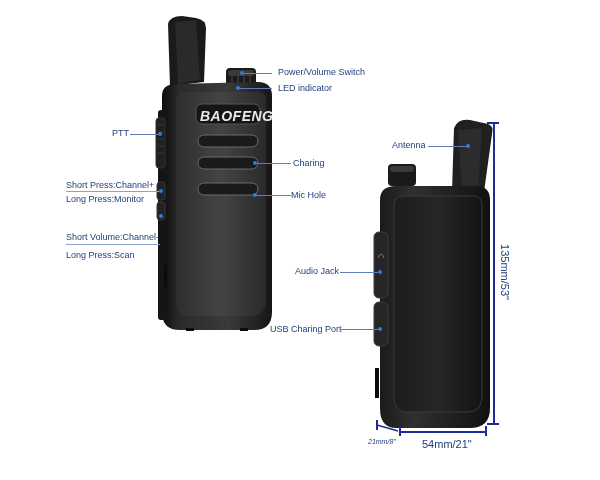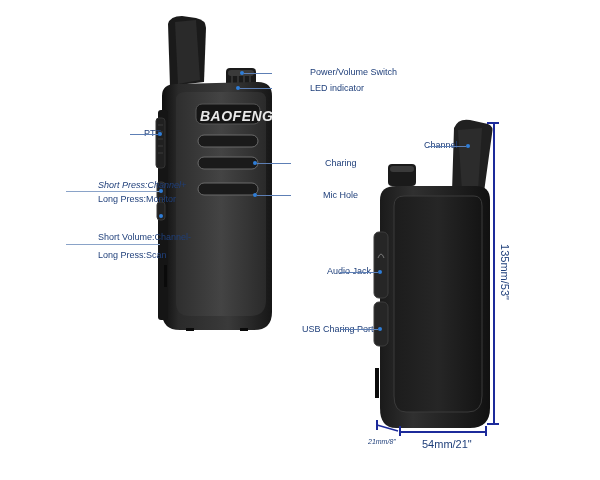--- a/index.html
+++ b/index.html
@@ -1,17 +1,17 @@
 <!DOCTYPE html>
 <html><head>
 <meta charset="utf-8">
 <style>
   html,body{margin:0;padding:0;background:#ffffff;}
   body{width:600px;height:480px;position:relative;overflow:hidden;font-family:"Liberation Sans",sans-serif;}
-  .label{position:absolute;font-size:9px;color:#1f3f7a;white-space:nowrap;line-height:11px;margin-left:32px;}
+  .label{position:absolute;font-size:9px;color:#1f3f7a;white-space:nowrap;line-height:11px;}
   .line{position:absolute;height:1px;background:#5d7fb5;}
   .dot{position:absolute;width:4px;height:4px;border-radius:50%;background:#2f7ed8;}
   .sep{position:absolute;height:1px;background:#8aa3c8;}
   .dim-v{position:absolute;width:1.5px;background:#1c2a9a;}
   .dim-h{position:absolute;height:1.5px;background:#1c2a9a;}
   .tick-h{position:absolute;height:1.5px;width:12px;background:#1c2a9a;}
   .tick-v{position:absolute;width:1.5px;height:10px;background:#1c2a9a;}
   .dim-text{position:absolute;color:#1f3f7a;white-space:nowrap;}
 </style>
 </head>
@@ -108,39 +108,39 @@
 <span class="label" style="left:278px;top:67px;">Power/Volume Switch</span>
 
 <div class="dot" style="left:236px;top:86px;"></div>
 <div class="line" style="left:240px;top:88px;width:32px;"></div>
 <span class="label" style="left:278px;top:83px;">LED indicator</span>
 
 <span class="label" style="left:112px;top:128px;">PTT</span>
 <div class="line" style="left:130px;top:134px;width:28px;"></div>
 <div class="dot" style="left:158px;top:132px;"></div>
 
-<span class="label" style="left:66px;top:180px;font-style:italic;">Short Press:Channel+</span>
+<span class="label" style="left:66px;top:180px;">Short Press:Channel+</span>
 <div class="sep" style="left:66px;top:191px;width:94px;"></div>
 <div class="dot" style="left:159px;top:189px;"></div>
 <span class="label" style="left:66px;top:194px;">Long Press:Monitor</span>
 
 <div class="dot" style="left:159px;top:214px;"></div>
 <span class="label" style="left:66px;top:232px;">Short Volume:Channel-</span>
 <div class="sep" style="left:66px;top:244px;width:94px;"></div>
 <span class="label" style="left:66px;top:250px;">Long Press:Scan</span>
 
 <div class="dot" style="left:253px;top:161px;"></div>
 <div class="line" style="left:257px;top:163px;width:34px;"></div>
 <span class="label" style="left:293px;top:158px;">Charing</span>
 
 <div class="dot" style="left:253px;top:193px;"></div>
 <div class="line" style="left:257px;top:195px;width:34px;"></div>
 <span class="label" style="left:291px;top:190px;">Mic Hole</span>
 
-<span class="label" style="left:392px;top:140px;">Channel</span>
+<span class="label" style="left:392px;top:140px;">Antenna</span>
 <div class="line" style="left:428px;top:146px;width:38px;"></div>
 <div class="dot" style="left:466px;top:144px;"></div>
 
 <span class="label" style="left:295px;top:266px;">Audio Jack</span>
 <div class="line" style="left:340px;top:272px;width:38px;"></div>
 <div class="dot" style="left:378px;top:270px;"></div>
 
 <span class="label" style="left:270px;top:324px;">USB Charing Port</span>
 <div class="line" style="left:340px;top:329px;width:38px;"></div>
 <div class="dot" style="left:378px;top:327px;"></div>

